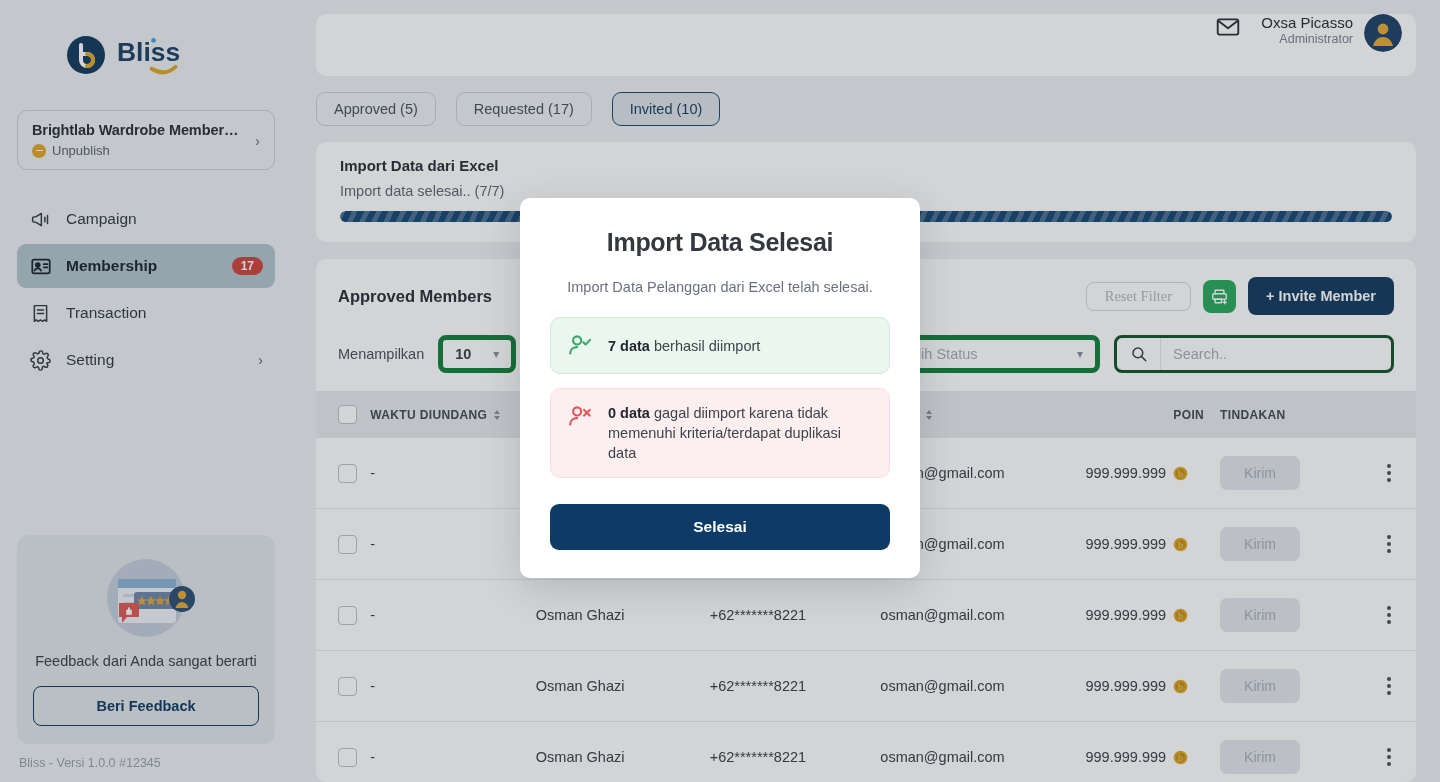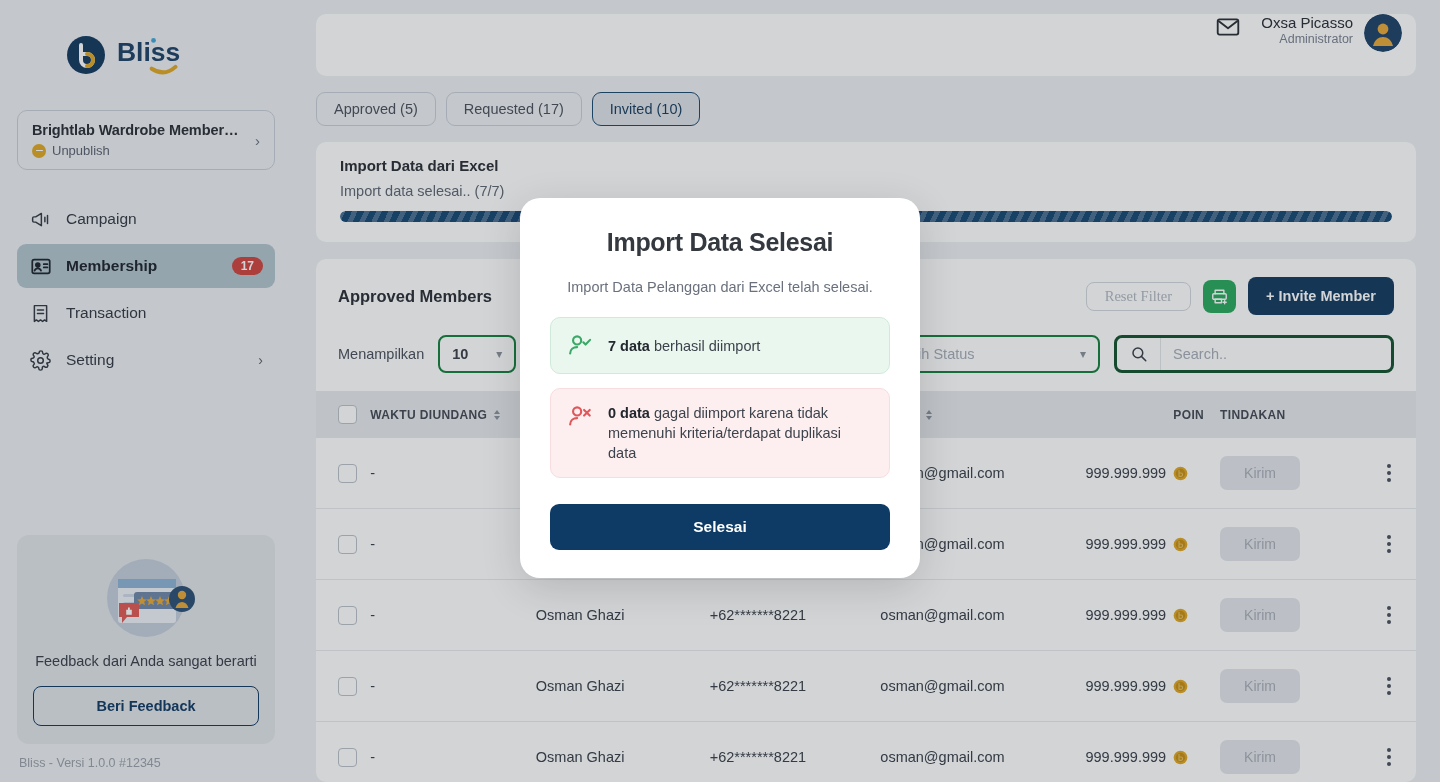--- a/index.html
+++ b/index.html
@@ -109,21 +109,21 @@
     display: flex; justify-content: flex-end;
     padding: 0 14px;
     margin-bottom: 16px;
   }
   .mail-ico { width: 26px; height: 26px; margin-right: 20px; }
   .user-block { text-align: right; margin-right: 11px; }
   .user-name { font-size: 15px; color: #2b2f36; }
   .user-role { font-size: 12.5px; color: #7b8290; margin-top: 1px; }
   .avatar { width: 38px; height: 38px; border-radius: 50%; flex:none; }
 
-  .tabs { display: flex; gap: 10px; flex: none; margin-bottom: 16px; }
+  .tabs { display: flex; gap: 20px; flex: none; margin-bottom: 16px; }
   .tab {
     border: 1px solid #c9ced6; border-radius: 9px;
     background: transparent; color: #4b515c;
     font-size: 14.5px; padding: 8px 17px;
     cursor: pointer; font-family: inherit;
   }
   .tab.active {
     border: 1.6px solid #1d4a70; color: #173c5e;
     background: #dfe3e8; font-weight: normal;
   }
@@ -173,21 +173,21 @@
     border-radius: 8px; font-size: 14.5px; font-weight: bold;
     padding: 11px 18px; cursor: pointer; font-family: inherit;
   }
 
   .filter-row {
     display: flex; align-items: center; gap: 14px;
     padding: 6px 22px 18px;
   }
   .filter-label { font-size: 14.5px; color: #4b515c; }
   .sel {
-    border: 2px solid #15803d; border-radius: 8px;
+    border: 5px solid #15803d; border-radius: 8px;
     height: 38px; display: flex; align-items: center; justify-content: space-between;
     padding: 0 12px; font-size: 14.5px; color: #3a4049; cursor: pointer;
     background: #fff;
   }
   .sel-count { width: 78px; }
   .sel-count .sel-val { font-weight: bold; }
   .sel-status { width: 212px; color: #a7adb6; }
   .sel-caret { color: #8b919b; margin-left: 10px; font-size: 12px;}
   .spacer { flex: 1; }
   .search-box {
@@ -252,21 +252,21 @@
 
   
   .overlay {
     position: absolute; inset: 0;
     background: rgba(32, 38, 48, 0.20);
     z-index: 50;
   }
   .modal {
     position: absolute; left: 520px; top: 198px;
     width: 400px;
-    background: #fff; border-radius: 20px;
+    background: #fff; border-radius: 10px;
     padding: 30px 30px 28px;
     z-index: 60;
     box-shadow: 0 10px 40px rgba(0,0,0,0.14);
   }
   .modal-title {
     font-size: 25px; font-weight: bold; color: #34383f;
     text-align: center; letter-spacing: -0.3px;
   }
   .modal-sub {
     font-size: 14.5px; color: #6a717d;

